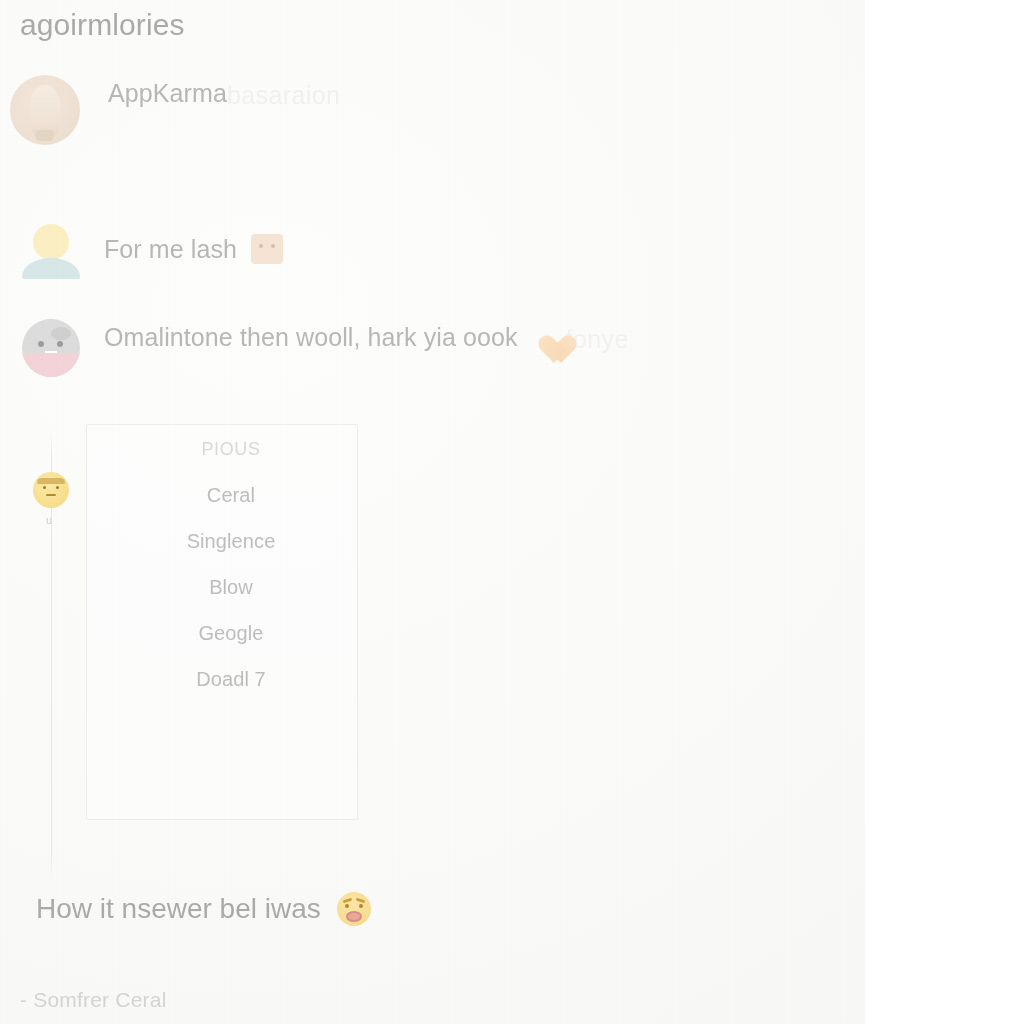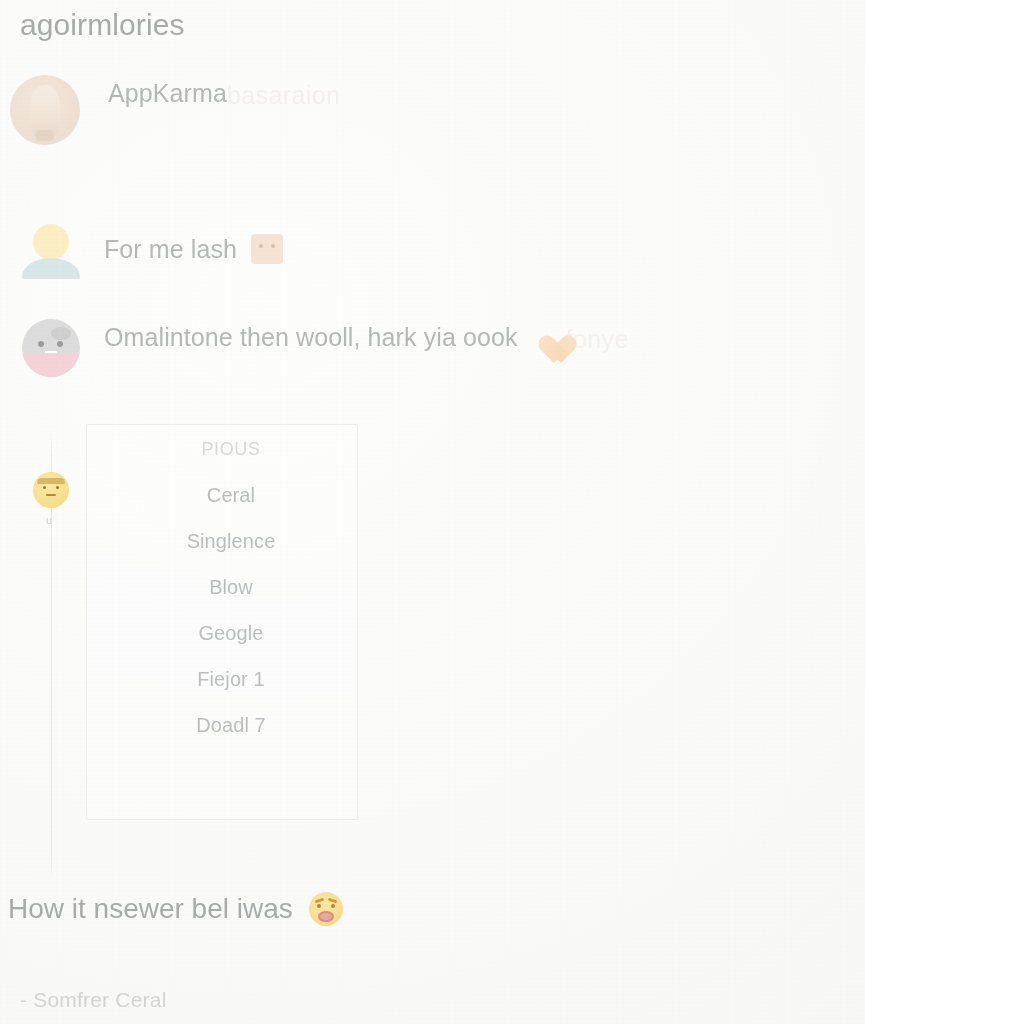--- a/index.html
+++ b/index.html
@@ -315,21 +315,21 @@
     font-size: 20px;
     color: #bcbebe;
     padding: 11.5px 0;
     letter-spacing: .1px;
     white-space: nowrap;
   }
 
   
   .quote-text {
     position:absolute;
-    left: 8px;
+    left: 36px;
     top: 892px;
     display:flex;
     align-items:center;
     gap:16px;
     font-size: 28px;
     color: #a9abab;
     white-space:nowrap;
     justify-content:center;
   }
 
@@ -406,21 +406,20 @@
 
   <div class="list-card">
     <div class="list-card-inner">
 
       <div class="list-heading">PIOUS</div>
 
       <div class="list-item">Ceral</div>
       <div class="list-item">Singlence</div>
       <div class="list-item">Blow</div>
       <div class="list-item">Geogle</div>
-      <div class="list-item">Fiejor 1</div>
       <div class="list-item">Doadl 7</div>
 
     </div>
   </div>
 
   <div class="quote-text">
     <span>How it nsewer bel iwas</span>
     <span class="emoji emoji-anguished">
       <span class="brow l"></span>
         <span class="brow r"></span>

